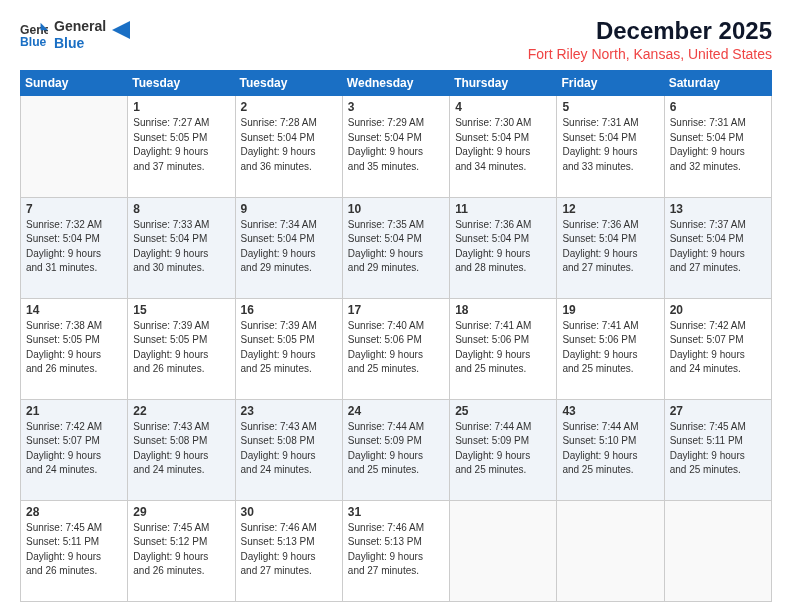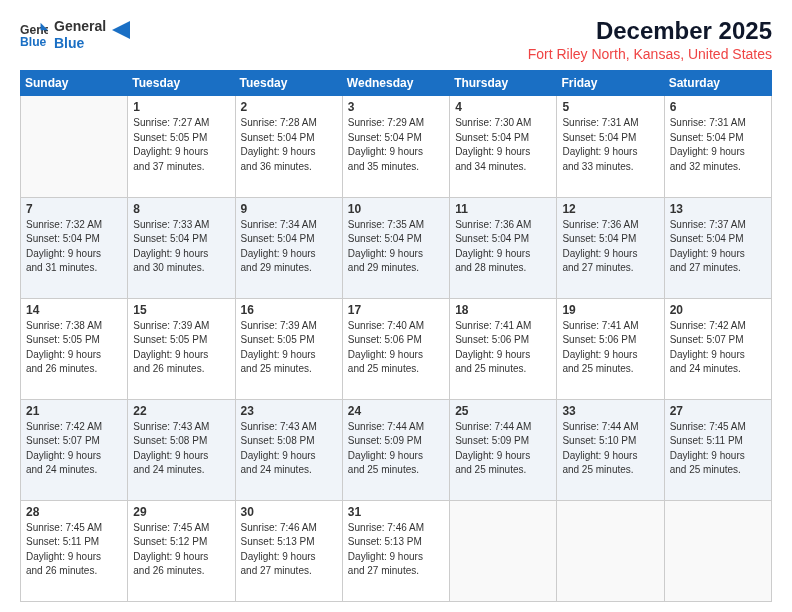--- a/index.html
+++ b/index.html
@@ -229,21 +229,21 @@
           </td>
           <td>
             <span class="day-num">24</span>
             <div class="day-info">Sunrise: 7:44 AM<br>Sunset: 5:09 PM<br>Daylight: 9 hours<br>and 25 minutes.</div>
           </td>
           <td>
             <span class="day-num">25</span>
             <div class="day-info">Sunrise: 7:44 AM<br>Sunset: 5:09 PM<br>Daylight: 9 hours<br>and 25 minutes.</div>
           </td>
           <td>
-            <span class="day-num">33</span>
+            <span class="day-num">43</span>
             <div class="day-info">Sunrise: 7:44 AM<br>Sunset: 5:10 PM<br>Daylight: 9 hours<br>and 25 minutes.</div>
           </td>
           <td>
             <span class="day-num">27</span>
             <div class="day-info">Sunrise: 7:45 AM<br>Sunset: 5:11 PM<br>Daylight: 9 hours<br>and 25 minutes.</div>
           </td>
         </tr>
         <tr>
           <td>
             <span class="day-num">28</span>

